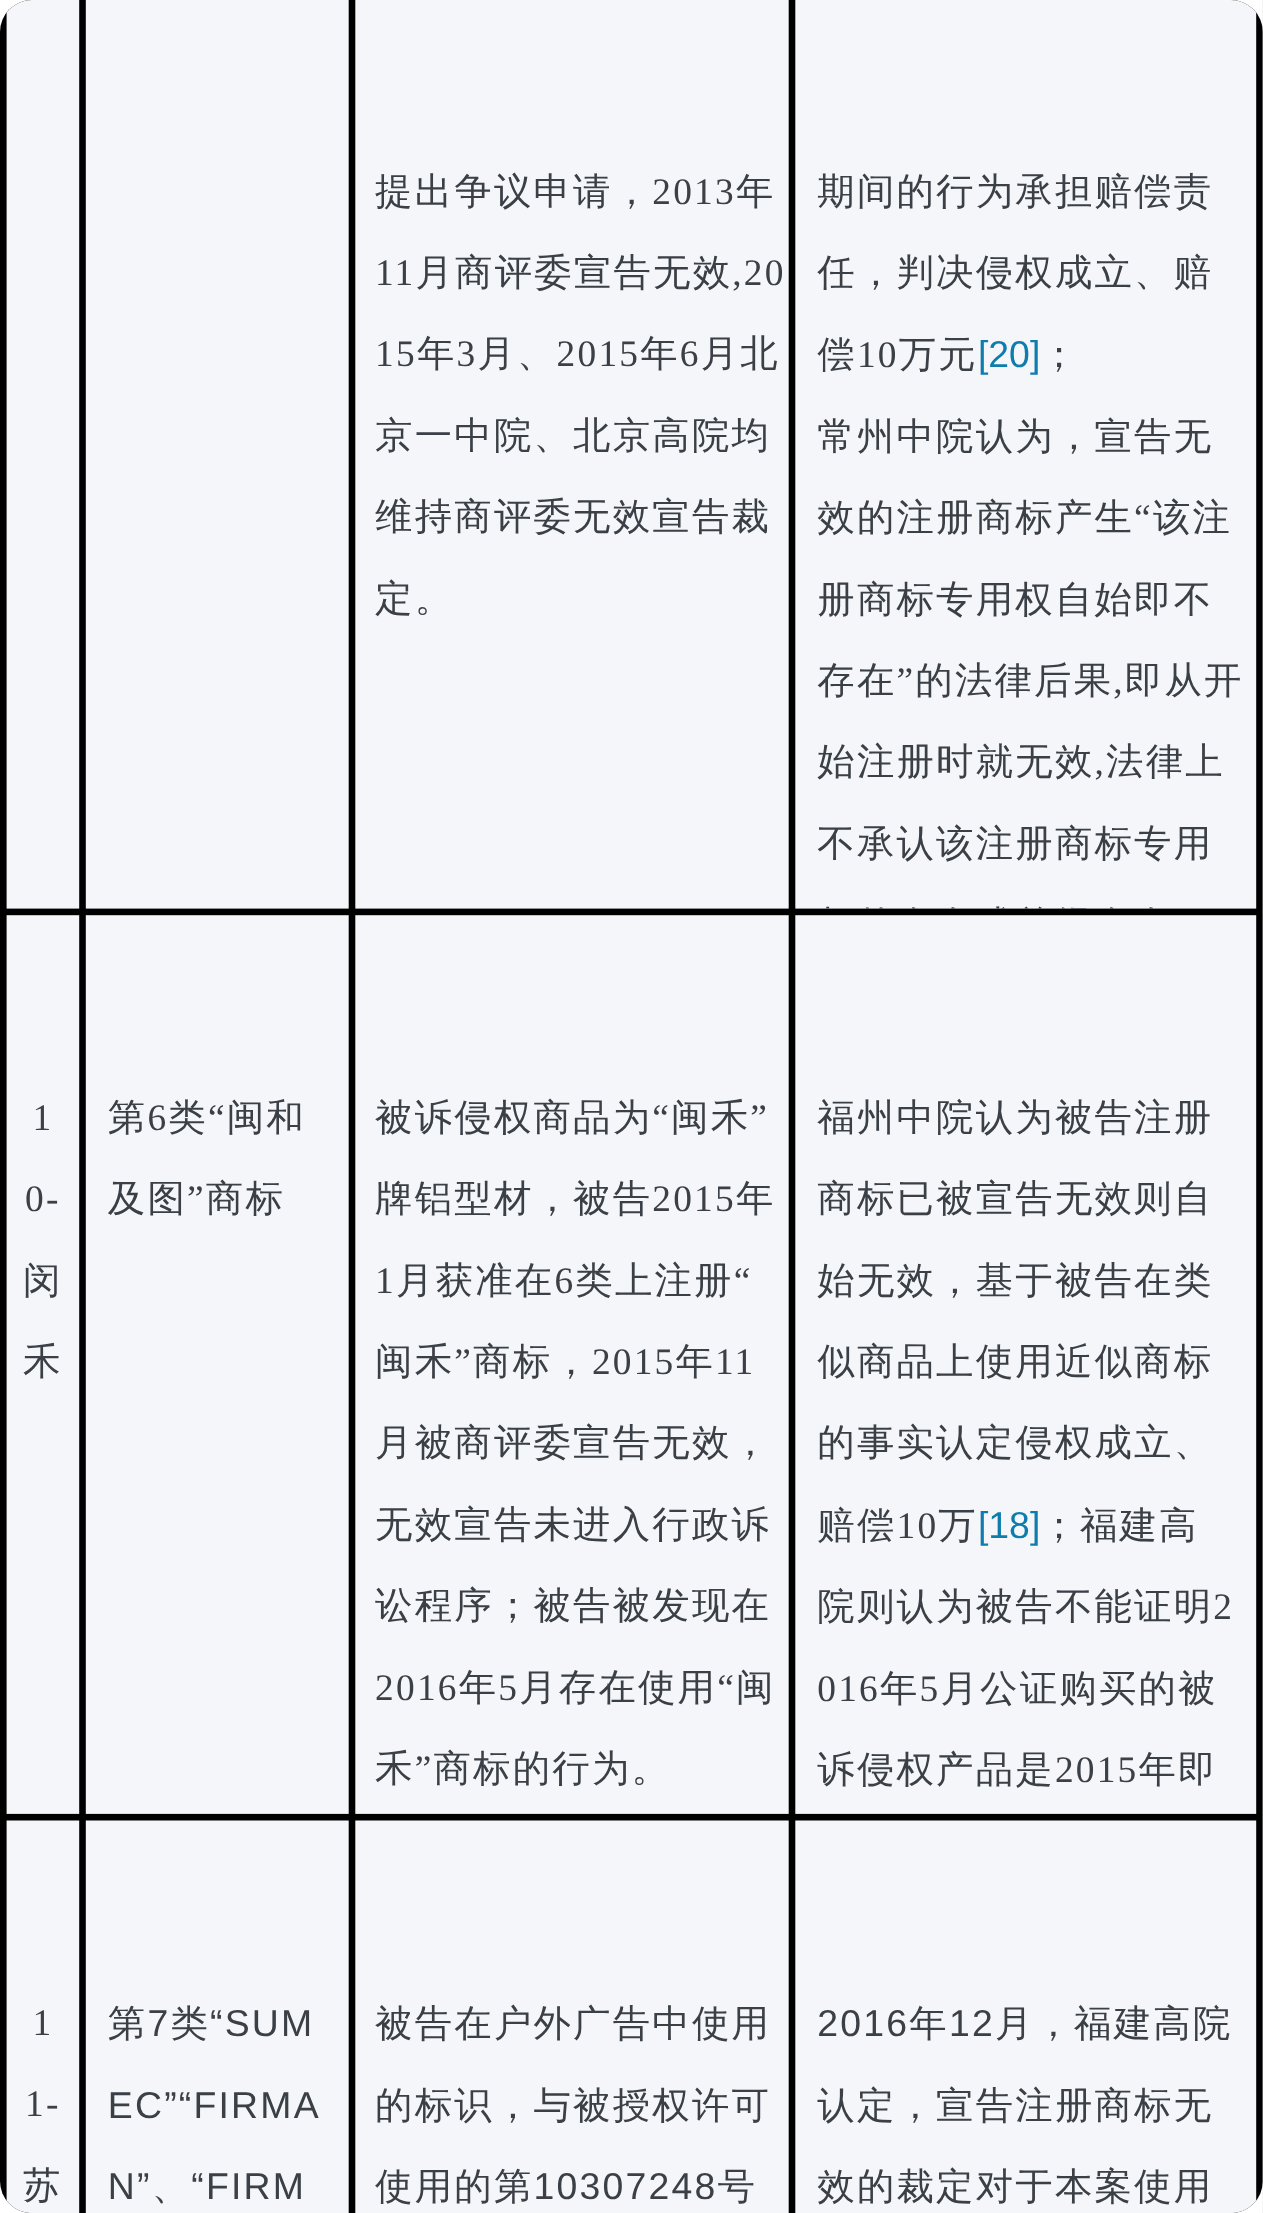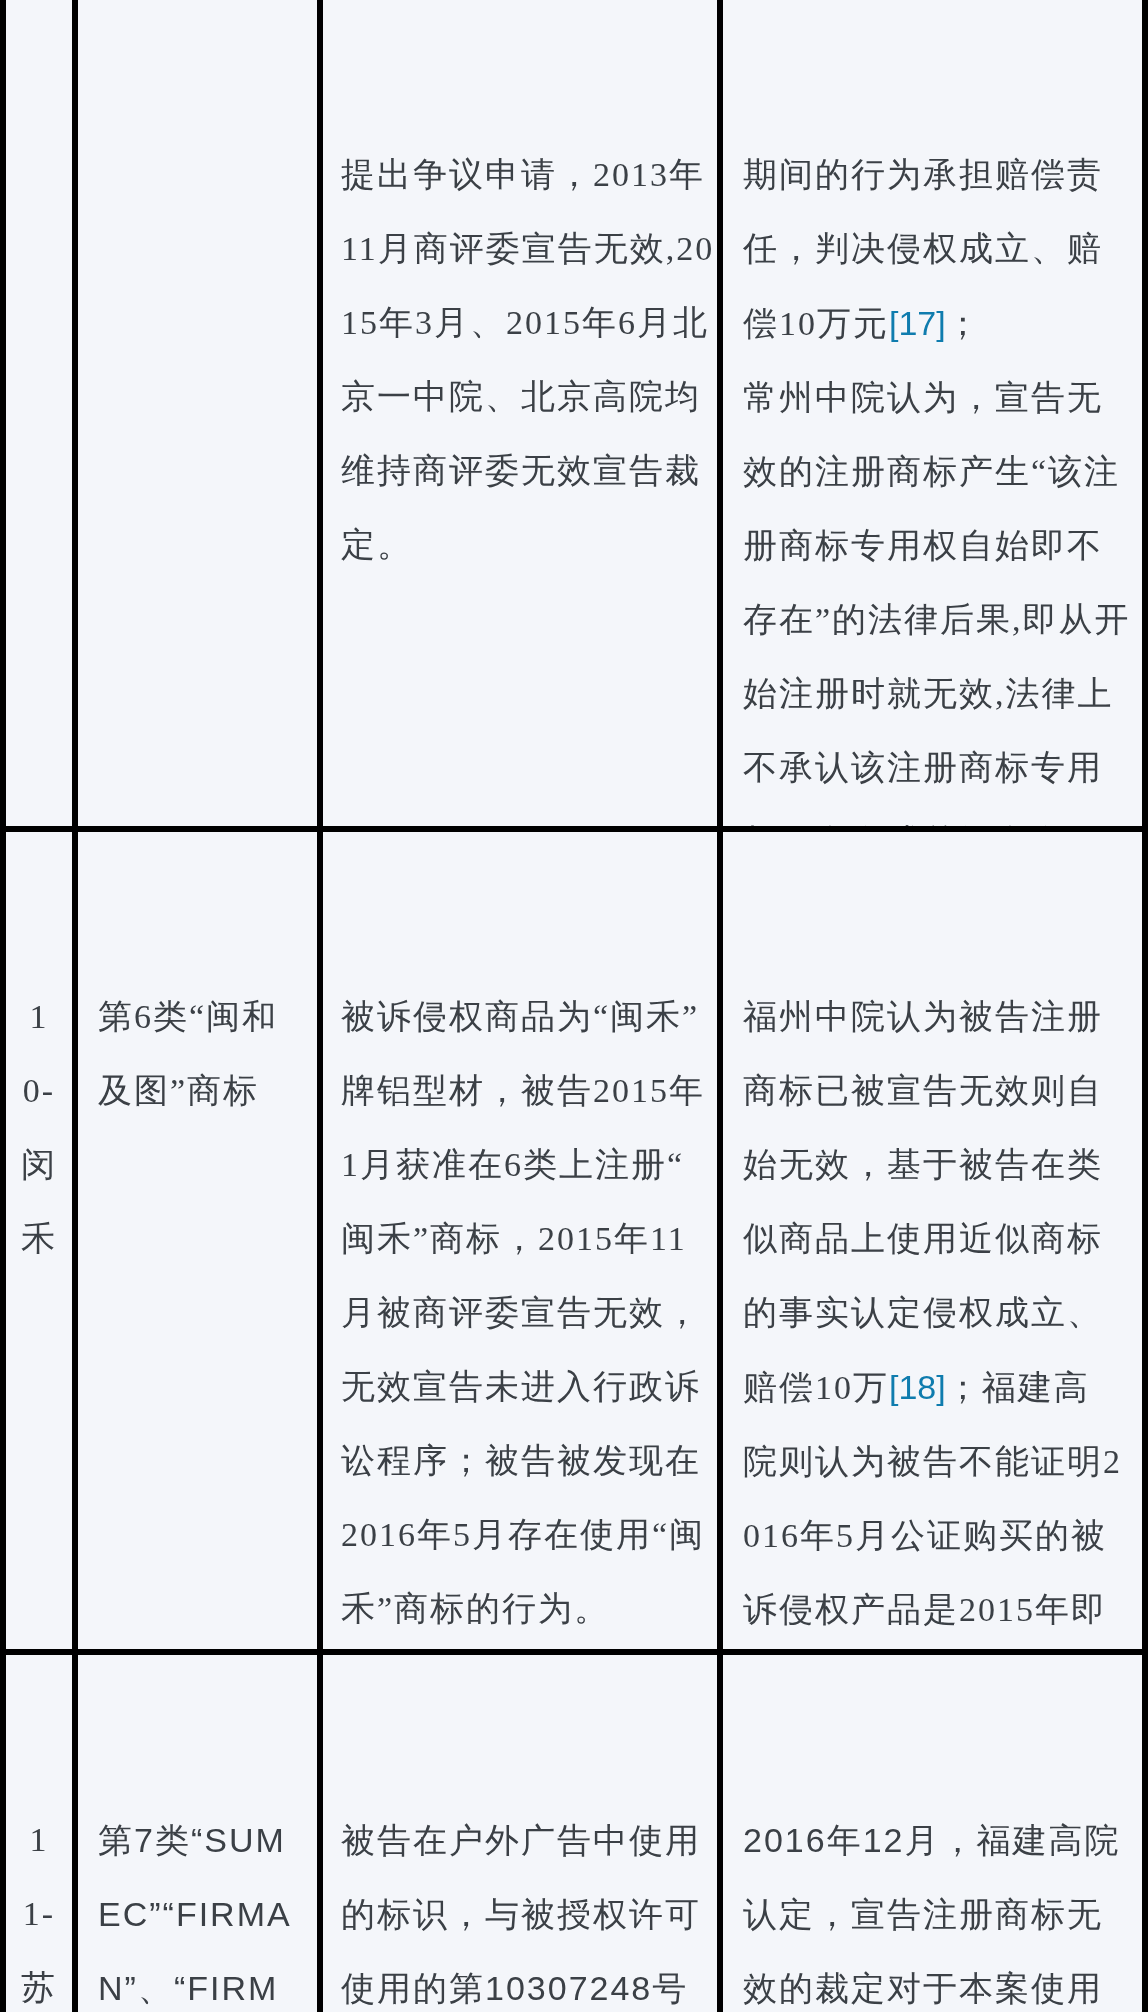--- a/index.html
+++ b/index.html
@@ -8,20 +8,21 @@
     --text:#3b4046;
     --link:#0f7cae;
     --page-bg:#ffffff;
   }
   html,body{margin:0;padding:0;background:var(--page-bg);}
   .viewport{
     position:relative;
     width:1148px;height:2012px;
     overflow:hidden;
     background:var(--page-bg);
+    border-radius:29px;
   }
   .cases-table{
     box-sizing:border-box;
     width:1148px;
     display:grid;
     grid-template-columns:66px 239px 394px 419px;
     grid-template-rows:826px 817px 620px;
     column-gap:6px;row-gap:6px;
     padding:0 6px 6px 6px;
     background:var(--border);
@@ -68,21 +69,21 @@
         <div class="cell-inner">提出争议申请，2013年
 11月商评委宣告无效,20
 15年3月、2015年6月北
 京一中院、北京高院均
 维持商评委无效宣告裁
 定。</div>
       </div>
       <div class="cell serif c-ruling">
         <div class="cell-inner">期间的行为承担赔偿责
 任，判决侵权成立、赔
-偿10万元<span class="ref">[17]</span>；
+偿10万元<span class="ref">[20]</span>；
 常州中院认为，宣告无
 效的注册商标产生“该注
 册商标专用权自始即不
 存在”的法律后果,即从开
 始注册时就无效,法律上
 不承认该注册商标专用
 权的存在或曾经存在，
 维持一审判决。</div>
       </div>
     </div>

